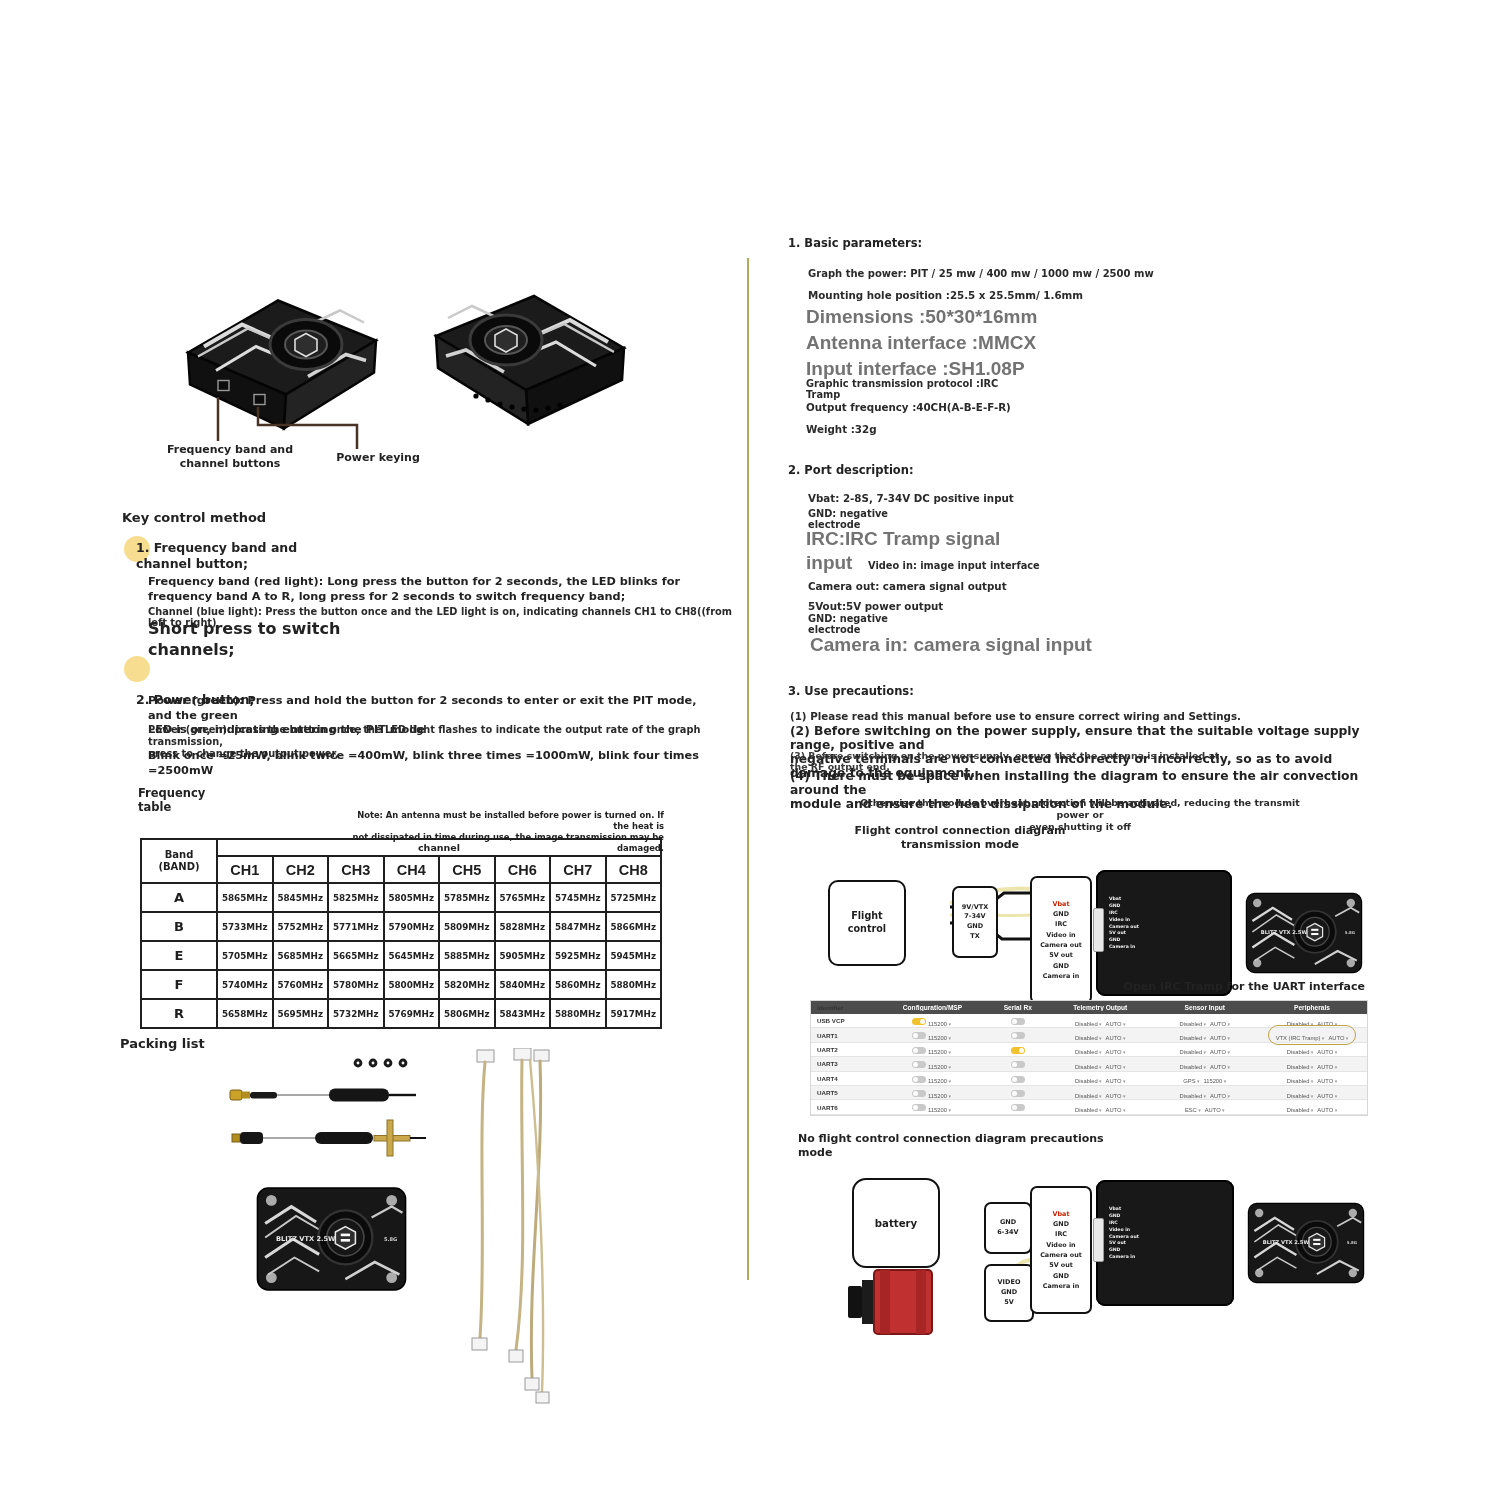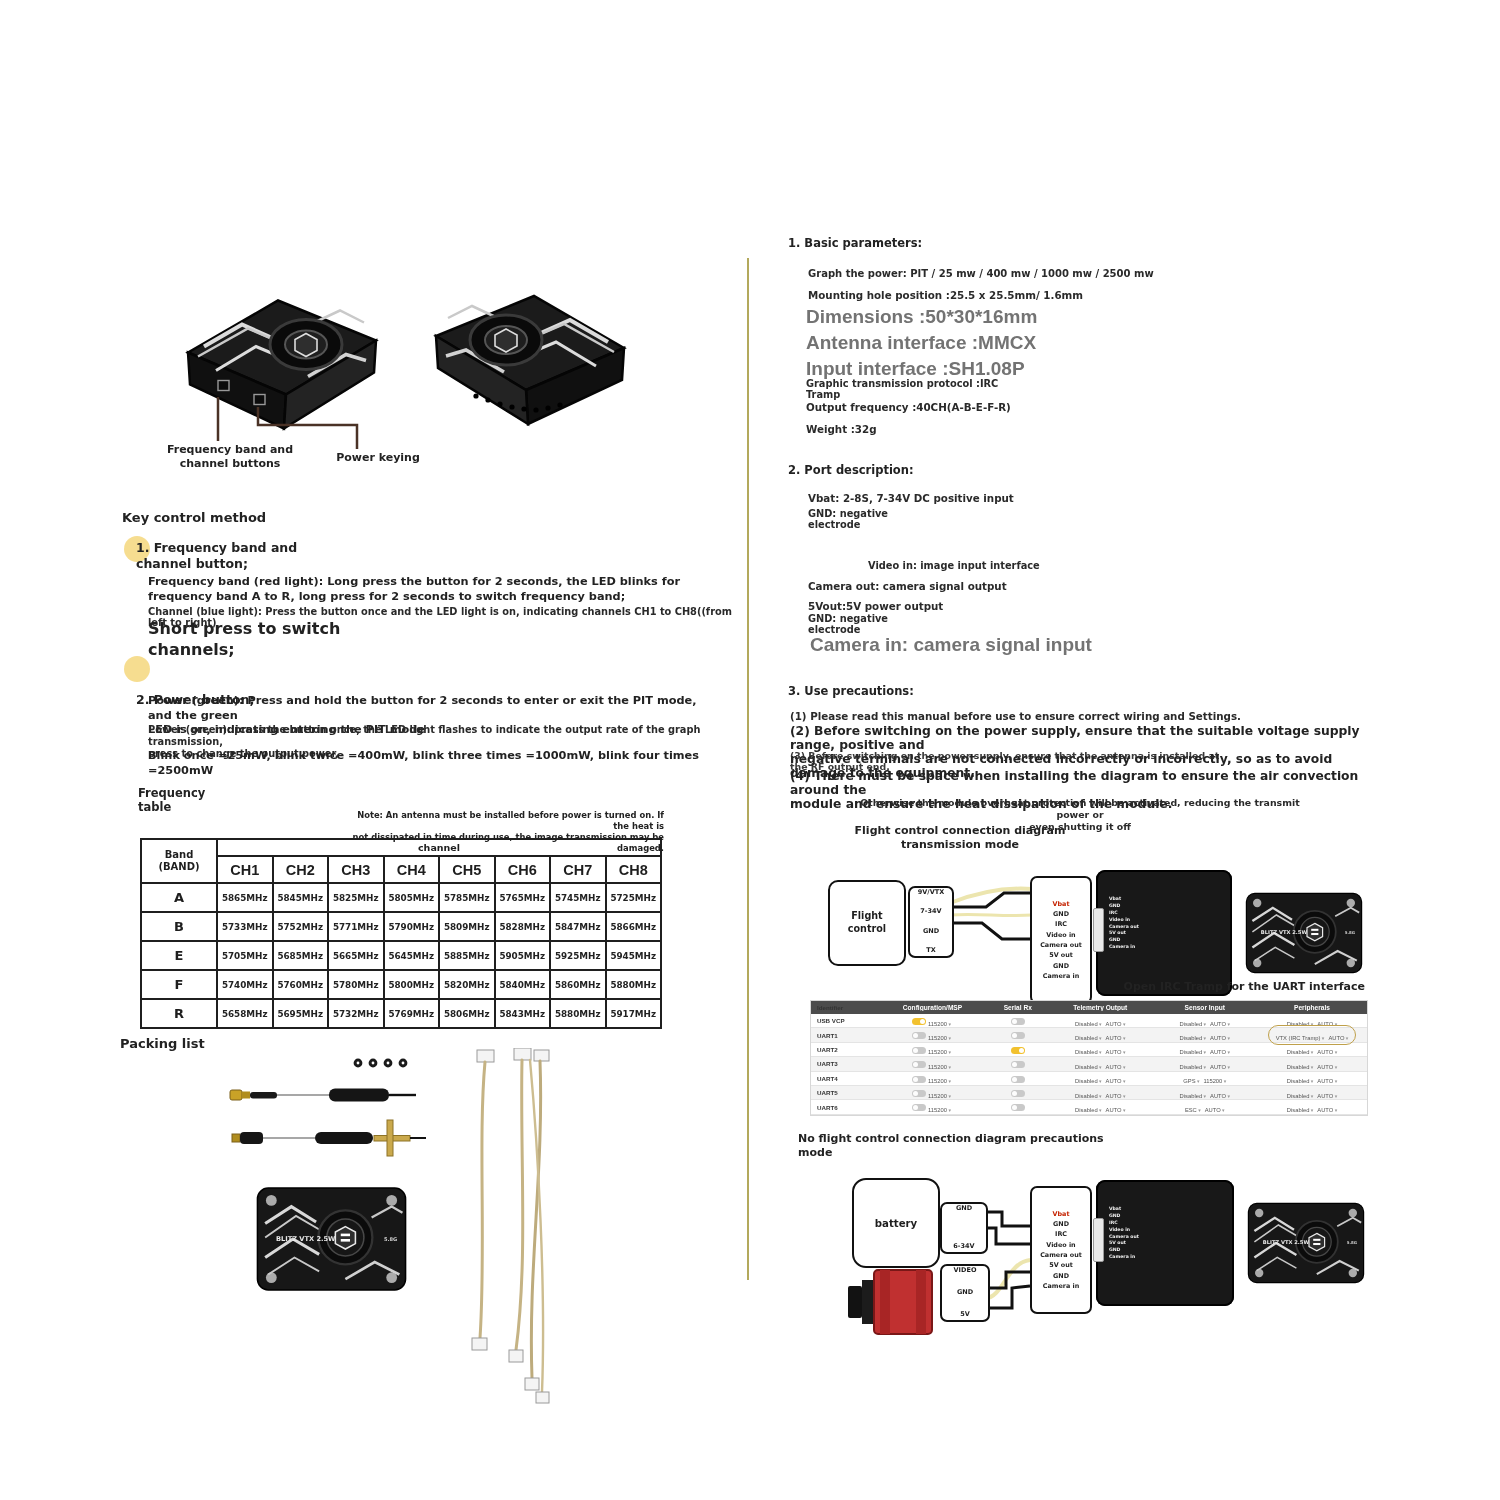--- a/index.html
+++ b/index.html
@@ -23,21 +23,21 @@
   #freqtable{border-collapse:collapse;table-layout:fixed;width:522px;}
   #freqtable th,#freqtable td{border:2px solid #1f1f1f;text-align:center;padding:0;}
   #freqtable .band-h{width:74px;font-size:10px;font-weight:bold;white-space:pre-line;line-height:1.25;}
   #freqtable .chan-h{font-size:9.5px;font-weight:bold;height:15px;}
   #freqtable th.ch{font-size:14.5px;height:25px;font-weight:bold;font-family:"Liberation Sans",sans-serif;}
   #freqtable td.band{font-size:13px;font-weight:bold;height:27px;}
   #freqtable td.f{font-size:8.8px;font-weight:bold;color:#222;}
 
   
   .dbox{border:2.5px solid #111;border-radius:10px;background:#fff;display:flex;align-items:center;justify-content:center;font-weight:bold;}
-  .pinbox{border:2px solid #111;border-radius:7px;background:#fff;display:flex;flex-direction:column;align-items:center;justify-content:space-between;font-weight:bold;font-size:6.5px;line-height:1.5;text-align:center;}
+  .pinbox{border:2px solid #111;border-radius:7px;background:#fff;display:flex;flex-direction:column;align-items:center;justify-content:center;font-weight:bold;font-size:6.5px;line-height:1.5;text-align:center;margin-left:44px;}
   .pinlist{border:2px solid #111;border-radius:7px;background:#fff;display:flex;flex-direction:column;align-items:center;justify-content:center;font-weight:bold;font-size:6.4px;line-height:1.62;text-align:center;}
   .pinlist div:first-child{color:#c42200;}
   .blackmod{background:#181818;border-radius:9px;box-shadow:inset 0 0 0 2px #000;}
   .blackmod .conn{position:absolute;left:-3px;top:38px;width:9px;height:42px;background:#e9e9e9;border:1px solid #9a9a9a;border-radius:2px;}
   .module-pins{position:absolute;left:13px;top:26px;font-size:4.6px;line-height:1.5;color:#f0f0f0;font-weight:bold;}
 
   
   #ports{border:1px solid #d7d7d7;background:#fff;font-family:"Liberation Sans",sans-serif;}
   .phead{display:flex;background:#4c4c4c;color:#fff;font-size:6.6px;font-weight:bold;height:13px;align-items:center;}
   .prow{display:flex;align-items:center;height:13.4px;border-bottom:1px solid #e4e4e4;background:#fff;}
@@ -300,20 +300,22 @@
   <div class="abs bigspec" style="left:806px;top:358px;font-size:19px;">Input interface :SH1.08P</div>
   <div class="abs hw-sm pre" style="left:806px;top:378px;font-size:9.8px;line-height:1.15;">Graphic transmission protocol :IRC
 Tramp</div>
   <div class="abs hw-sm" style="left:806px;top:401px;font-size:10.3px;">Output frequency :40CH(A-B-E-F-R)</div>
   <div class="abs hw-sm" style="left:806px;top:423px;font-size:10.3px;">Weight :32g</div>
 
   <div class="abs hw" style="left:788px;top:463px;font-size:11.5px;">2. Port description:</div>
   <div class="abs hw-sm" style="left:808px;top:492px;font-size:10.3px;">Vbat: 2-8S, 7-34V DC positive input</div>
   <div class="abs hw-sm pre" style="left:808px;top:508px;font-size:9.8px;line-height:1.15;">GND: negative
 electrode</div>
+  <div class="abs bigspec pre" style="left:806px;top:527px;font-size:19px;line-height:1.25;">IRC:IRC Tramp signal
+input</div>
   <div class="abs hw-sm" style="left:868px;top:560px;font-size:9.8px;">Video in: image input interface</div>
   <div class="abs hw-sm" style="left:808px;top:580px;font-size:10.3px;">Camera out: camera signal output</div>
   <div class="abs hw-sm" style="left:808px;top:600px;font-size:10.3px;">5Vout:5V power output</div>
   <div class="abs hw-sm pre" style="left:808px;top:613px;font-size:9.8px;line-height:1.15;">GND: negative
 electrode</div>
   <div class="abs bigspec" style="left:810px;top:634px;font-size:19px;">Camera in: camera signal input</div>
 
   <div class="abs hw" style="left:788px;top:684px;font-size:11.5px;">3. Use precautions:</div>
   <div class="abs hw-sm" style="left:790px;top:710px;width:580px;font-size:10.3px;">(1) Please read this manual before use to ensure correct wiring and Settings.</div>
   <div class="abs hw pre" style="left:790px;top:724px;width:580px;font-size:12.3px;line-height:1.15;">(2) Before switching on the power supply, ensure that the suitable voltage supply range, positive and

